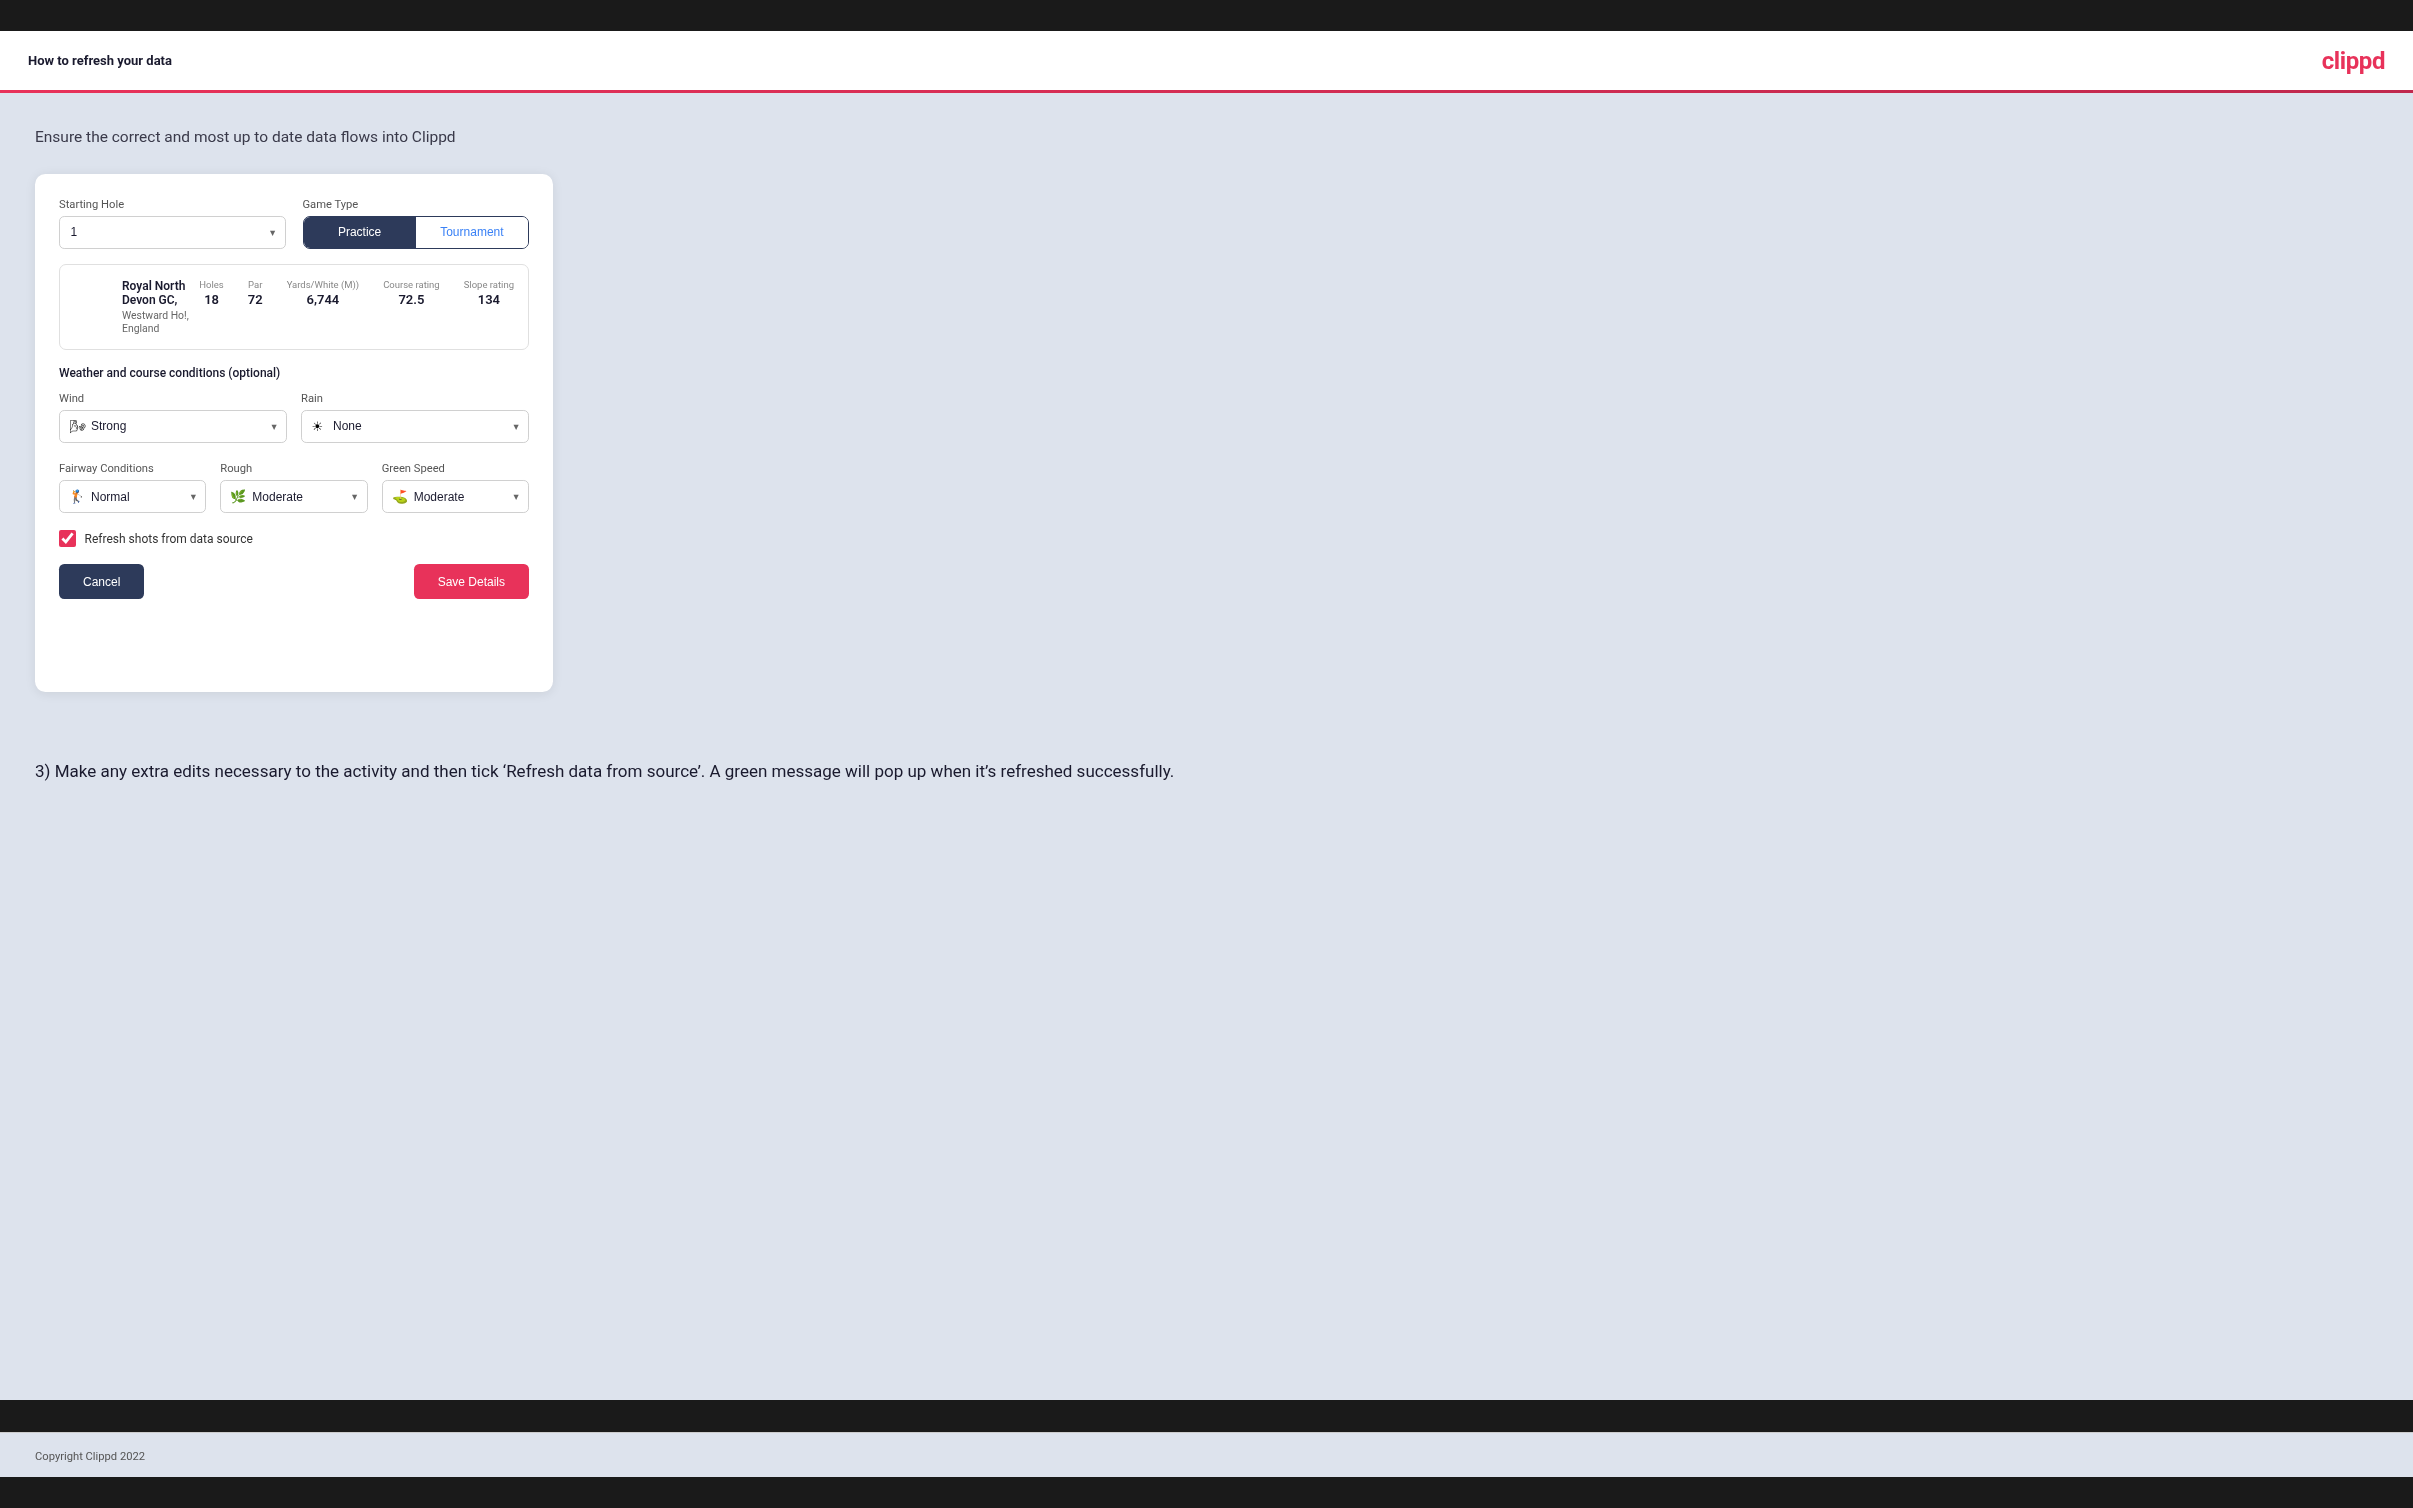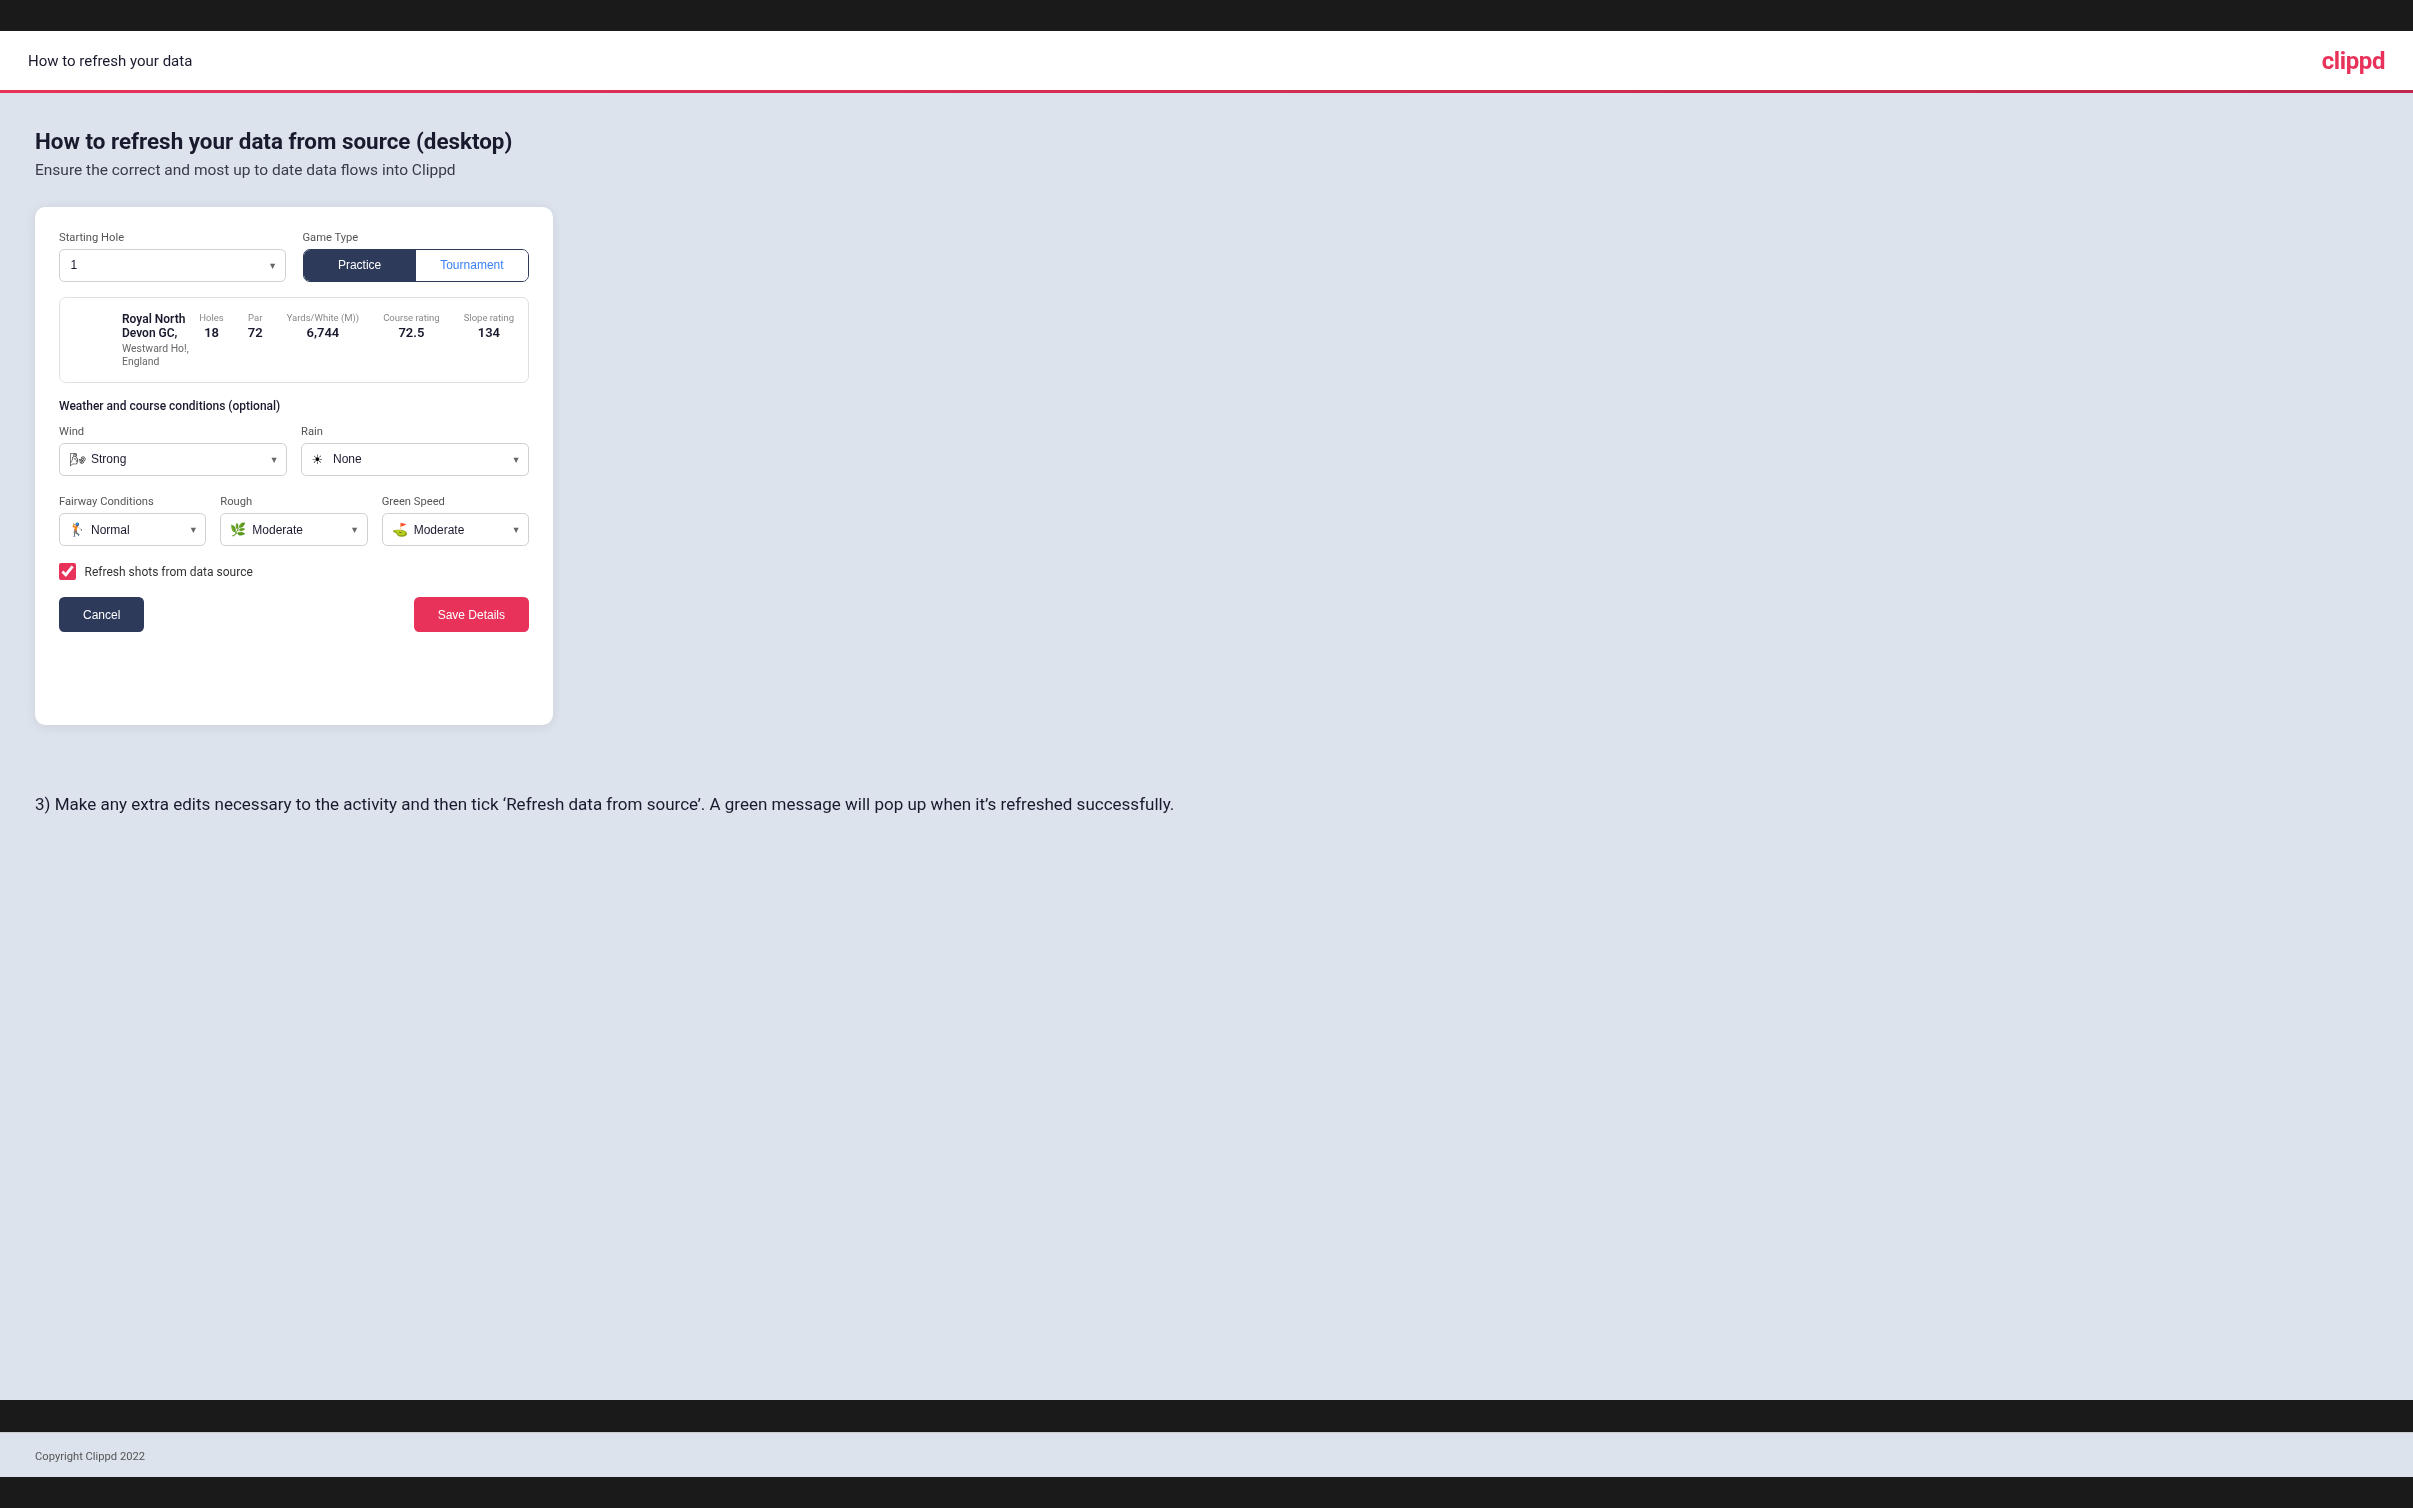--- a/index.html
+++ b/index.html
@@ -22,23 +22,23 @@
     .header {
       background: #ffffff;
       padding: 15.5px 28px;
       display: flex;
       align-items: center;
       justify-content: space-between;
       flex-shrink: 0;
     }
 
     .header-title {
-      font-size: 15px;
-      color: #1a1a2e;
-      font-weight: 400;
+      font-size: 13px;
+      color: #1a1a2e;
+      font-weight: 700;
     }
 
     .logo {
       font-size: 24px;
       font-weight: 700;
       color: #e8325a;
       letter-spacing: -0.4px;
     }
 
     
@@ -338,21 +338,20 @@
 <div class="top-bar"></div>
 
 <div class="header">
   <span class="header-title">How to refresh your data</span>
   <span class="logo">clippd</span>
 </div>
 
 <div class="header-divider"></div>
 
 <div class="content-area">
-  <div class="page-title">How to refresh your data from source (desktop)</div>
   <div class="page-subtitle">Ensure the correct and most up to date data flows into Clippd</div>
 
   <div class="main-layout">
 
     <div class="form-card">
 
       <div class="form-row">
 
         <div class="form-group">
           <label class="form-label">Starting Hole</label>

